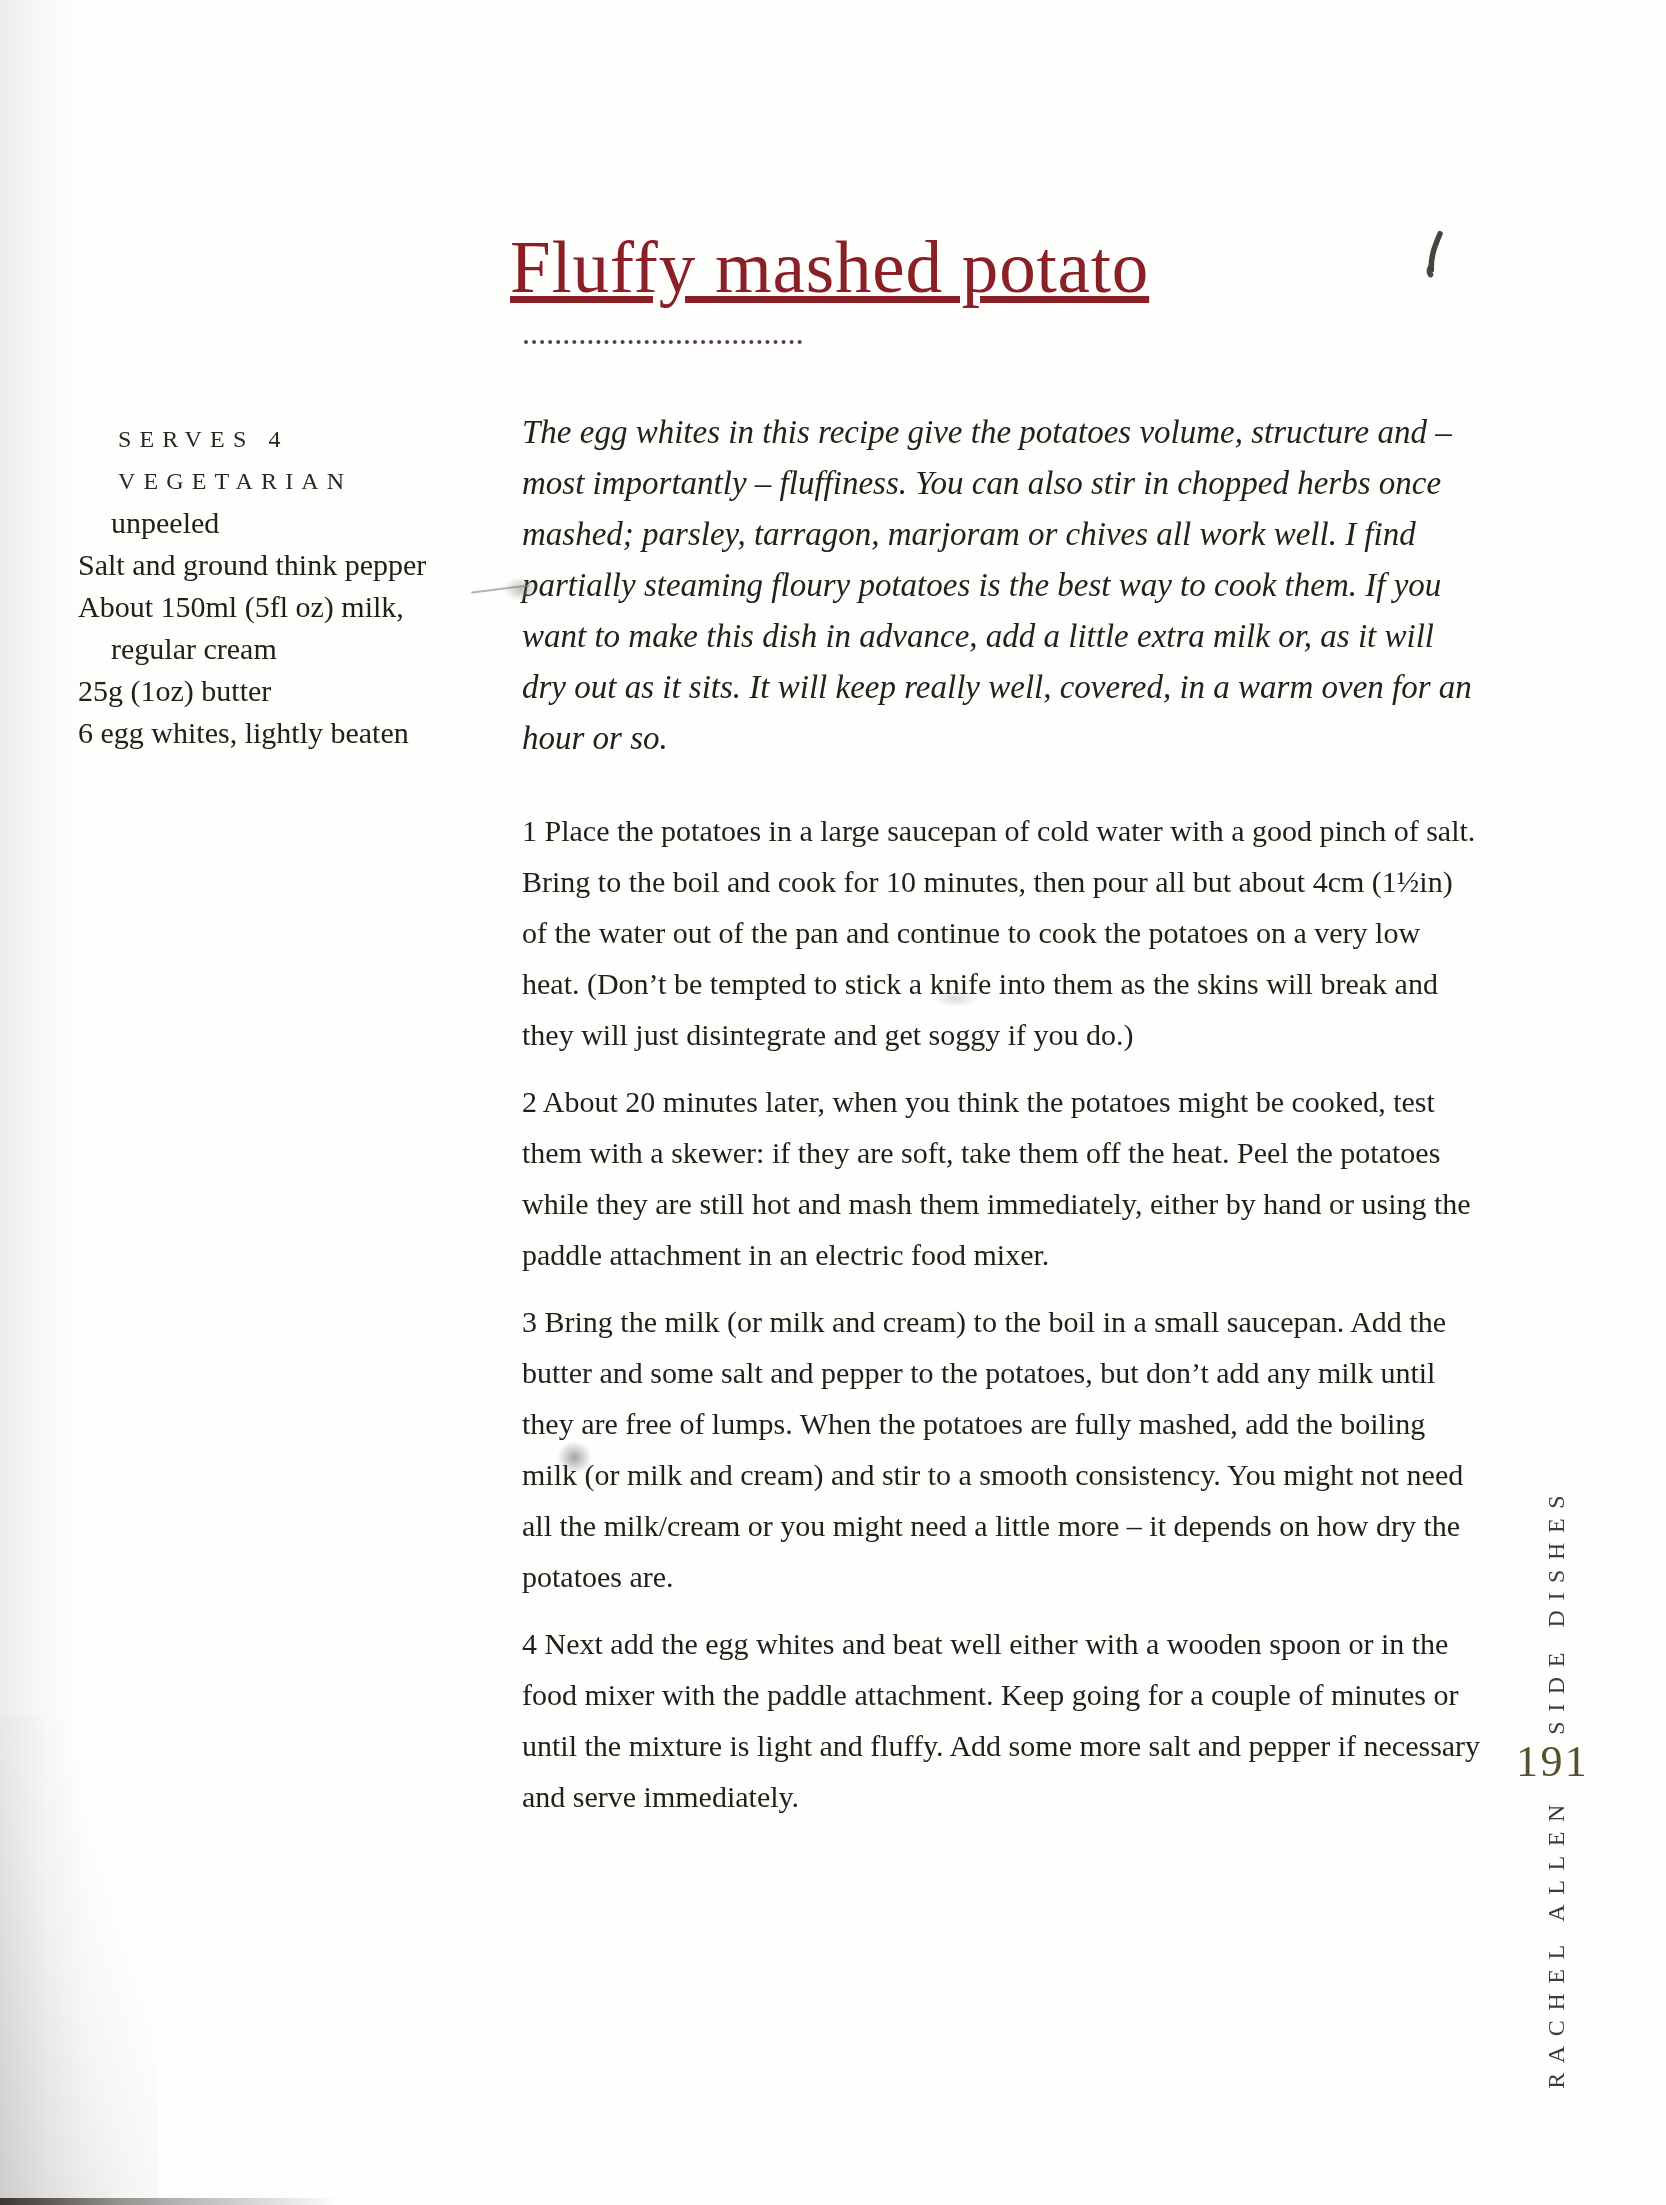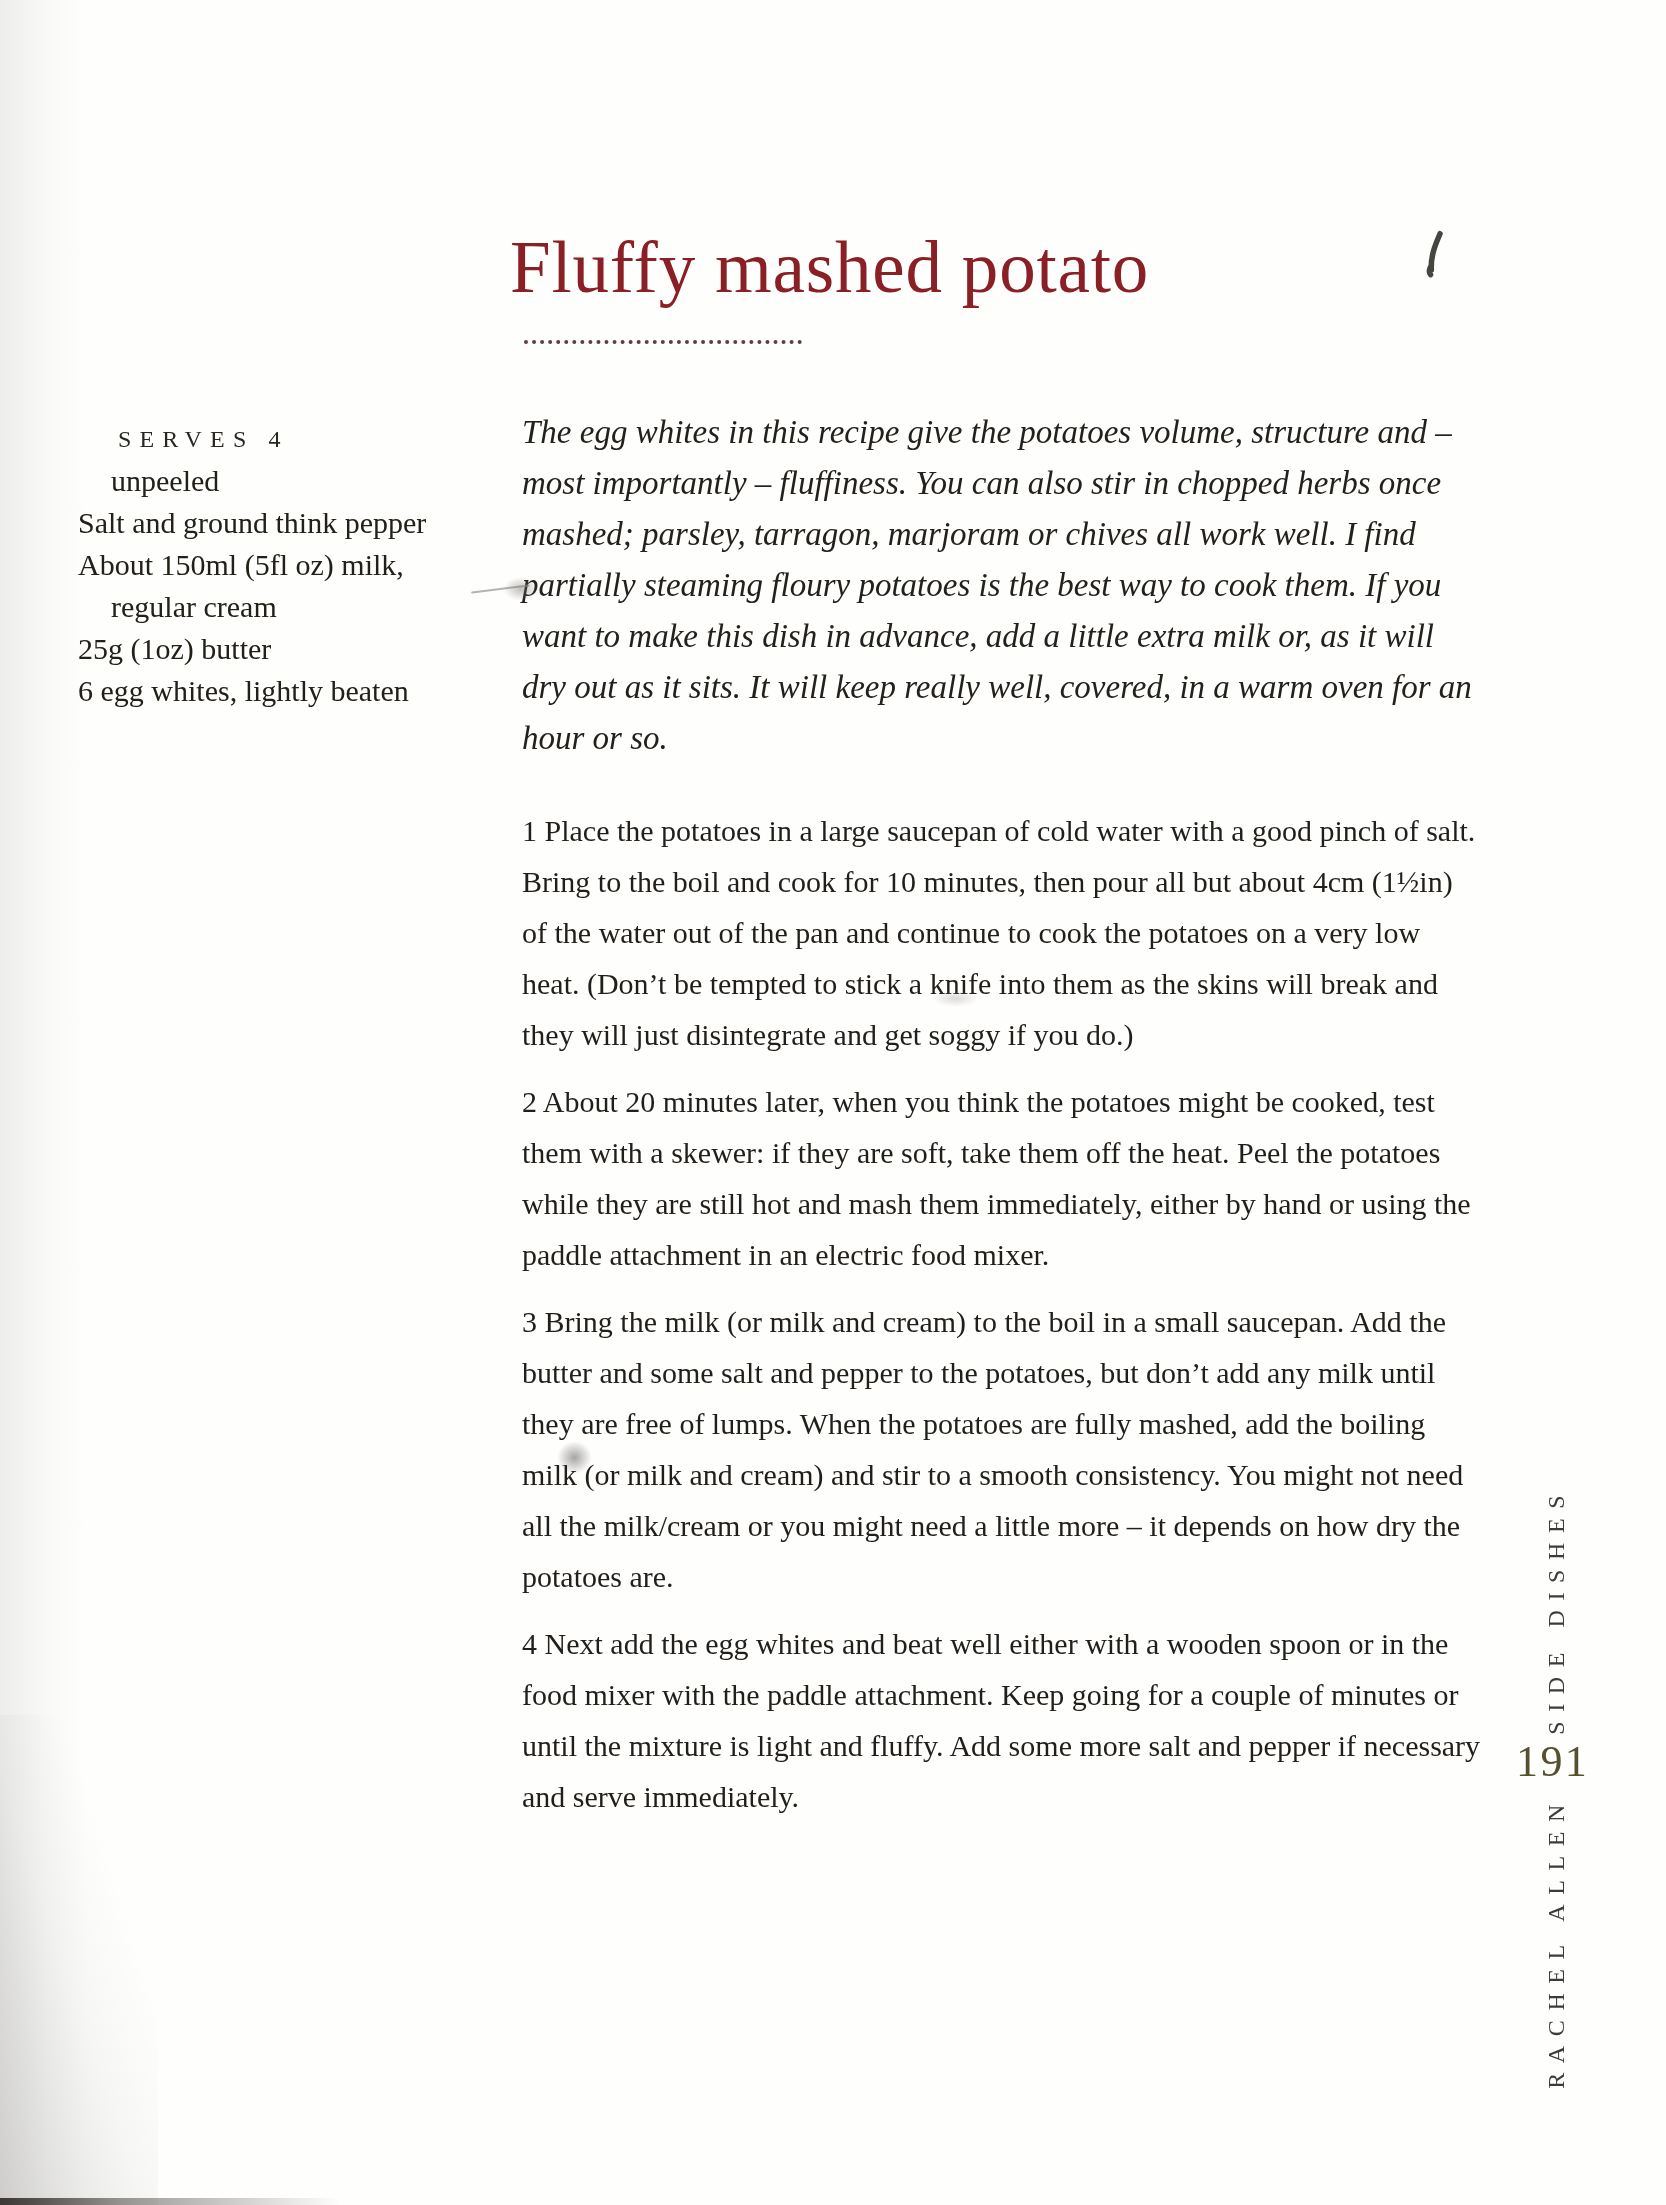--- a/index.html
+++ b/index.html
@@ -27,21 +27,21 @@
   .bottom-strip{
     position:absolute;left:0;bottom:0;width:340px;height:7.1px;
     background:linear-gradient(to right, rgba(52,48,45,0.95), rgba(72,68,64,0.55) 35%, rgba(90,86,80,0) 100%);
     pointer-events:none;
   }
 
   
   .title{
     position:absolute;left:510px;top:228px;margin:0;
     font-size:73px;font-weight:400;line-height:1.1;
-    color:#8a2025;letter-spacing:0.8px;white-space:nowrap;
+    color:#8a2025;letter-spacing:0.8px;white-space:nowrap;text-decoration:underline;
   }
   .dotted-rule{
     position:absolute;left:524px;top:340px;width:278px;height:0;
     border-bottom:4px dotted #4b2b33;opacity:0.9;
   }
 
   
   .sidebar{
     position:absolute;left:78px;top:418px;width:443px;
     font-size:30px;line-height:42px;color:#232019;
@@ -109,20 +109,21 @@
 
   <div class="edge-shadow-left"></div>
   <div class="corner-shadow"></div>
   <div class="bottom-strip"></div>
 
   <h1 class="title">Fluffy mashed potato</h1>
   <div class="dotted-rule"></div>
 
   <aside class="sidebar">
     <div class="caps-line">SERVES 4</div>
+    <div class="caps-line">VEGETARIAN</div>
     <div class="ing indent">unpeeled</div>
     <div class="ing">Salt and ground think pepper</div>
     <div class="ing">About 150ml (5fl oz) milk,</div>
     <div class="ing indent">regular cream</div>
     <div class="ing">25g (1oz) butter</div>
     <div class="ing">6 egg whites, lightly beaten</div>
   </aside>
 
   <main class="main">
     <p class="intro">The egg whites in this recipe give the potatoes volume, structure and – most importantly – fluffiness. You can also stir in chopped herbs once mashed; parsley, tarragon, marjoram or chives all work well. I find partially steaming floury potatoes is the best way to cook them. If you want to make this dish in advance, add a little extra milk or, as it will dry out as it sits. It will keep really well, covered, in a warm oven for an hour or so.</p>

